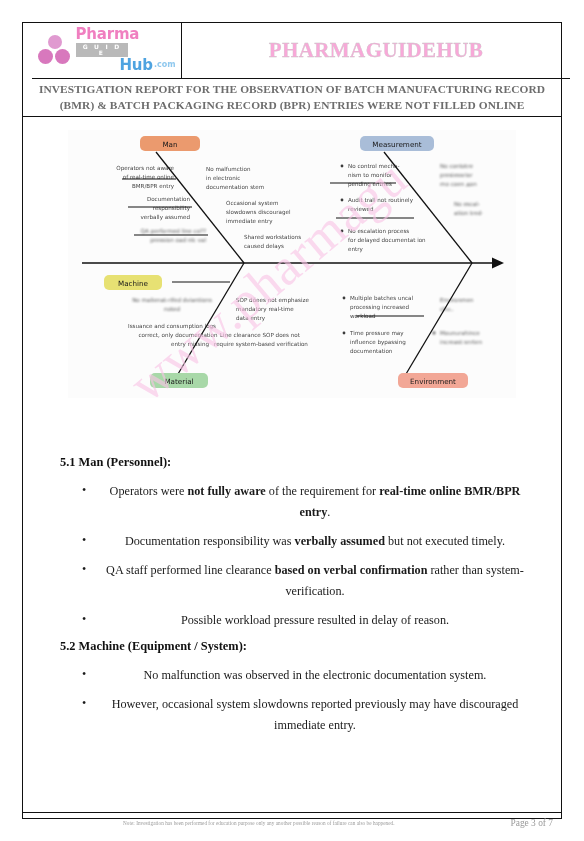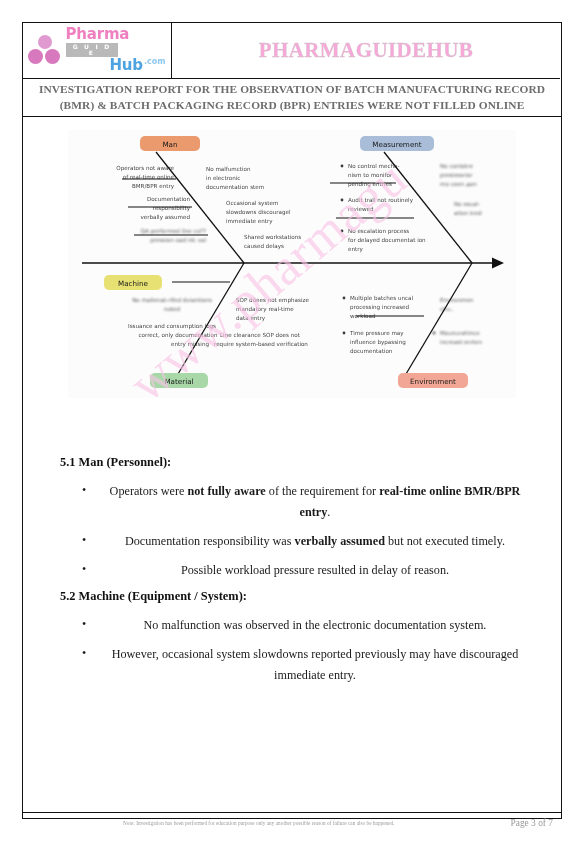--- a/index.html
+++ b/index.html
@@ -21,21 +21,21 @@
   .page-border{
     position:absolute;
     left:22px;top:22px;
     width:540px;height:797px;
     border:1px solid #111;
     box-sizing:border-box;
   }
   
   .header-band{
     position:absolute;
-    left:22px;top:23px;
+    left:32px;top:23px;
     width:538px;height:56px;
     display:flex;align-items:center;
     box-sizing:border-box;
     border-bottom:1px solid #111;
   }
   .logo-cell{
     width:150px;height:100%;
     display:flex;align-items:center;justify-content:center;
     box-sizing:border-box;
     border-right:1px solid #111;
@@ -60,21 +60,21 @@
   }
   .logo-pharma{
     font-size:15px;font-weight:bold;color:#f07fc0;letter-spacing:-.2px;
   }
   .logo-guide{
     background:#b9b9b9;color:#ffffff;
     font-size:6px;font-weight:bold;letter-spacing:2.2px;
     padding:1px 2px 1px 3px;margin:1px 0;display:block;text-align:center;
     width:52px;box-sizing:border-box;
   }
-  .logo-hubrow{display:flex;align-items:flex-start;margin-left:44px;}
+  .logo-hubrow{display:flex;align-items:center;margin-left:44px;}
   .logo-hub{font-size:15px;font-weight:bold;color:#4ea3e0;letter-spacing:-.2px;}
   .logo-com{font-size:8px;font-weight:bold;color:#8fc8ee;margin-left:1px;}
   .brand-cell{
     flex:1;height:100%;
     display:flex;align-items:center;justify-content:center;
   }
   .brand-title{
     font-family:"Liberation Serif", serif;
     font-size:21px;font-weight:bold;
     color:#f8a8d8;
@@ -379,20 +379,23 @@
 
     <div class="sec-head">5.1 Man (Personnel):</div>
     <ul class="bullets">
       <li>
         <span>Operators were </span><b>not fully aware</b><span> of the requirement for </span><b>real-time online BMR/BPR entry</b><span>.</span>
       </li>
       <li>
         <span>Documentation responsibility was </span><b>verbally assumed</b><span> but not executed timely.</span>
       </li>
       <li>
+        <span>QA staff performed line clearance </span><b>based on verbal confirmation</b><span> rather than system-verification.</span>
+      </li>
+      <li>
         <span>Possible workload pressure resulted in delay of reason.</span>
       </li>
     </ul>
 
     <div class="sec-head second">5.2 Machine (Equipment / System):</div>
     <ul class="bullets">
       <li>
         <span>No malfunction was observed in the electronic documentation system.</span>
       </li>
       <li>

